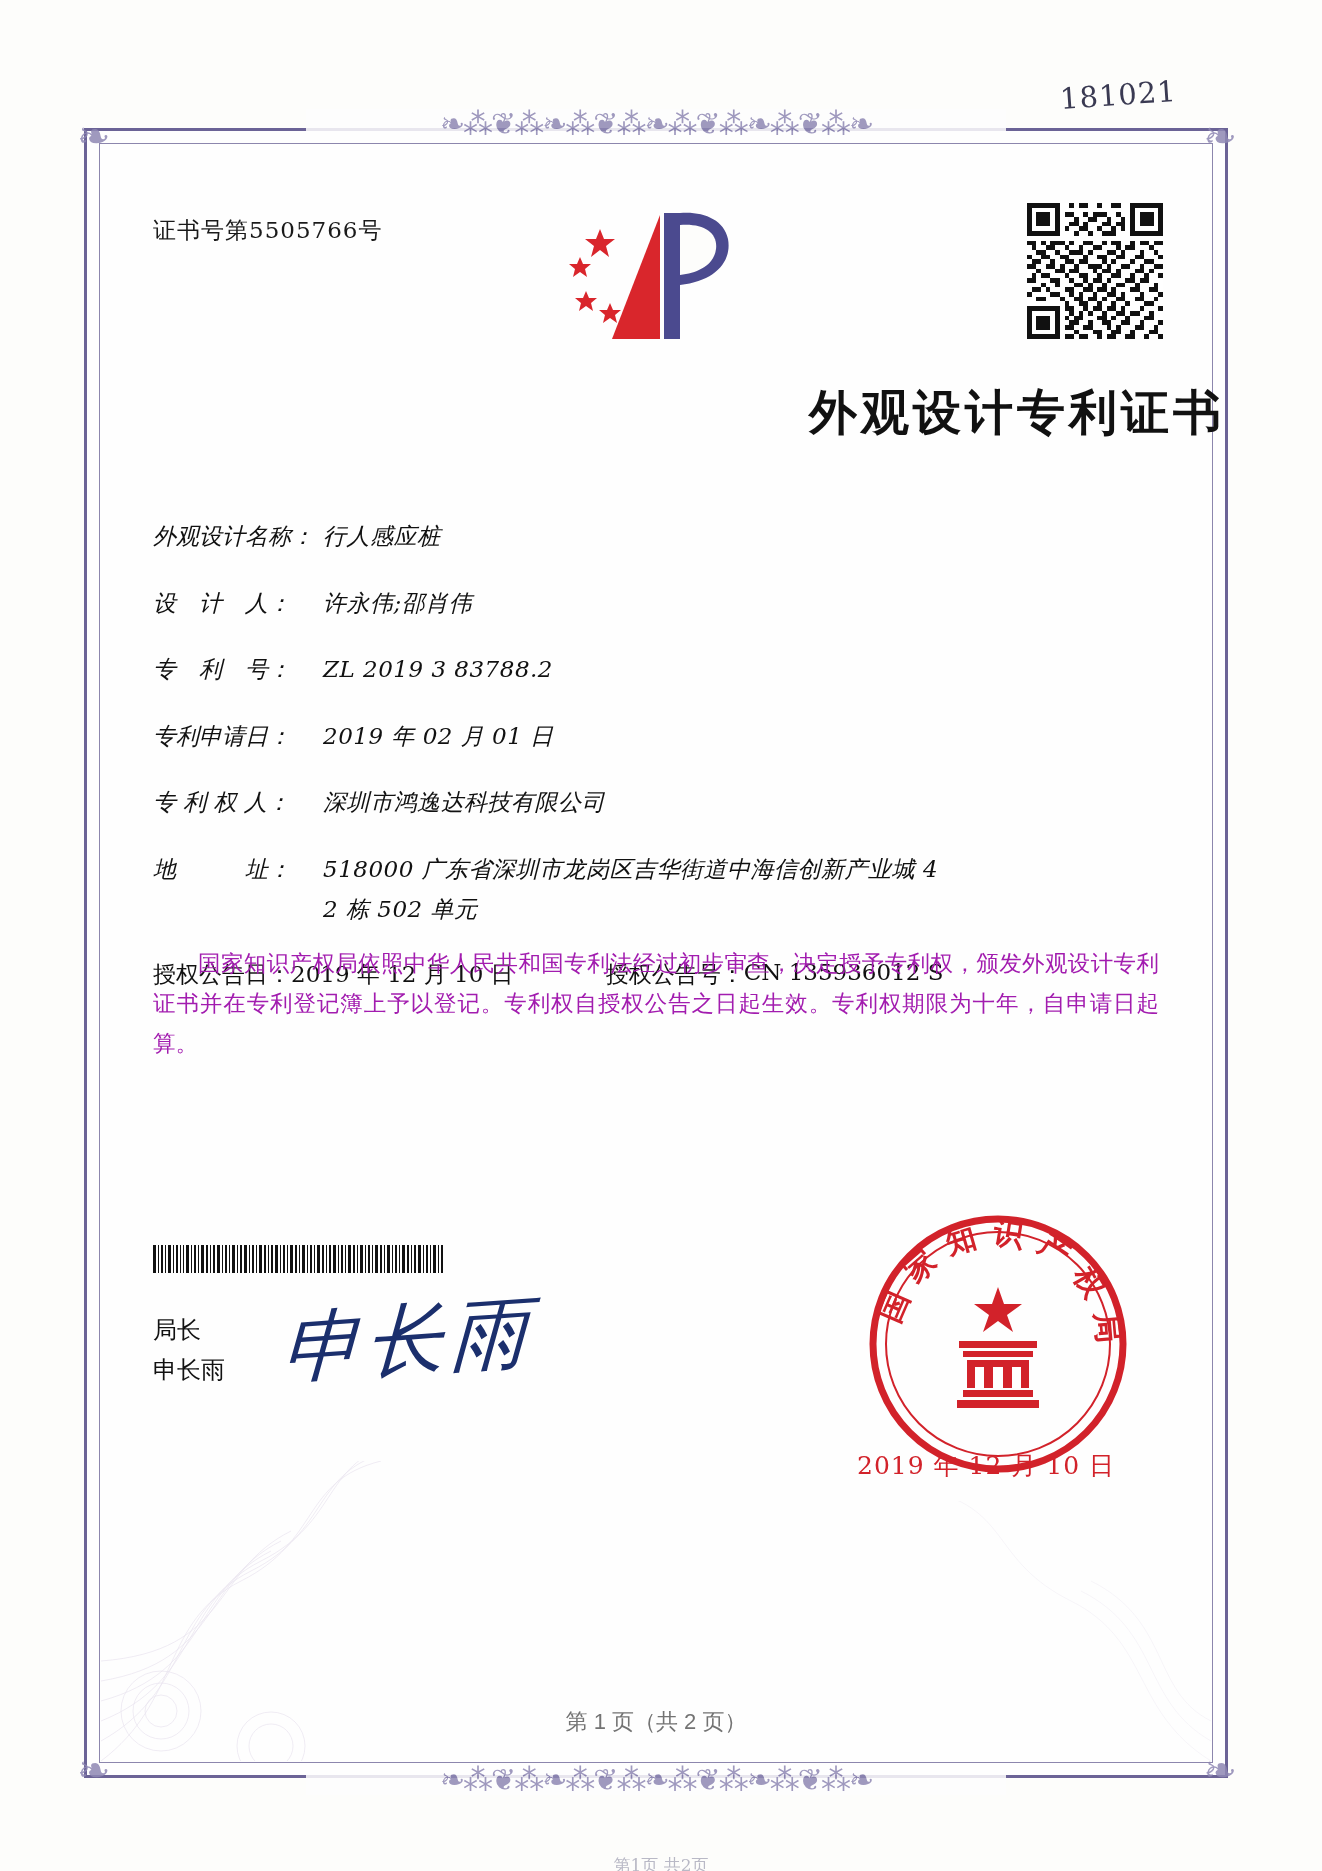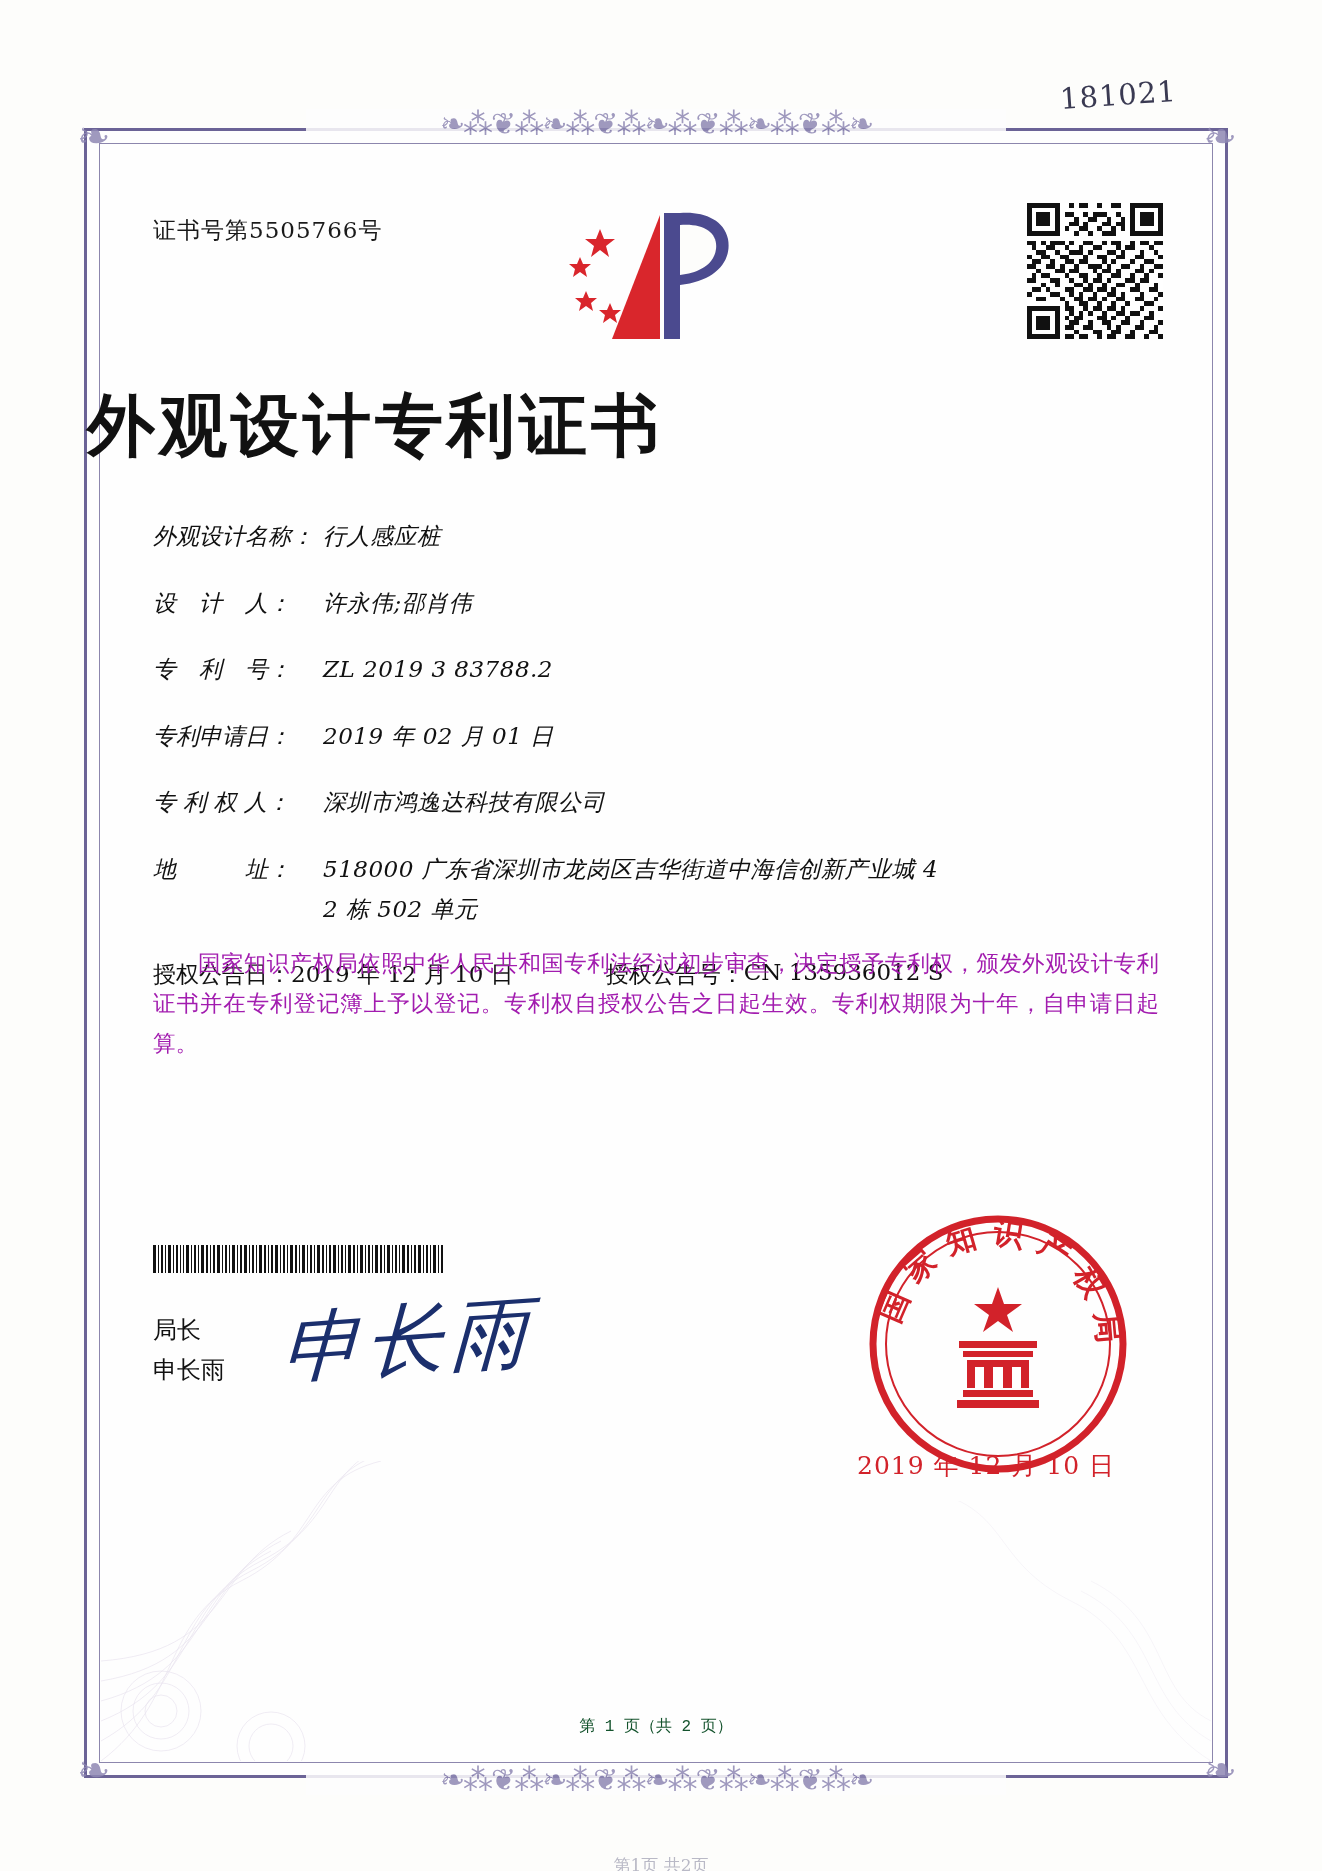--- a/index.html
+++ b/index.html
@@ -124,22 +124,22 @@
     top: 72px;
     width: 136px;
     height: 136px;
   }
 
   .title {
     position: absolute;
     left: 0;
     right: 0;
     top: 250px;
-    text-align: left;
-    font-size: 68px;
+    text-align: right;
+    font-size: 48px;
     letter-spacing: 4px;
     font-weight: bold;
     color: #111;
     font-family: "DejaVu Serif", serif;
   }
 
   
   .fields {
     position: absolute;
     left: 66px;
@@ -245,23 +245,23 @@
     letter-spacing: 1px;
   }
 
   
   .page-no {
     position: absolute;
     left: 0;
     right: 0;
     bottom: 38px;
     text-align: center;
-    font-size: 16px;
-    color: #14532d;
-    font-family: Liberation Mono, monospace;
+    font-size: 22px;
+    color: #737373;
+    font-family: Liberation Sans, sans-serif;
   }
   .below-note {
     position: absolute;
     left: 0;
     right: 0;
     bottom: -6px;
     text-align: center;
     font-size: 17px;
     color: #b9b9c6;
     font-family: "DejaVu Serif", serif;

